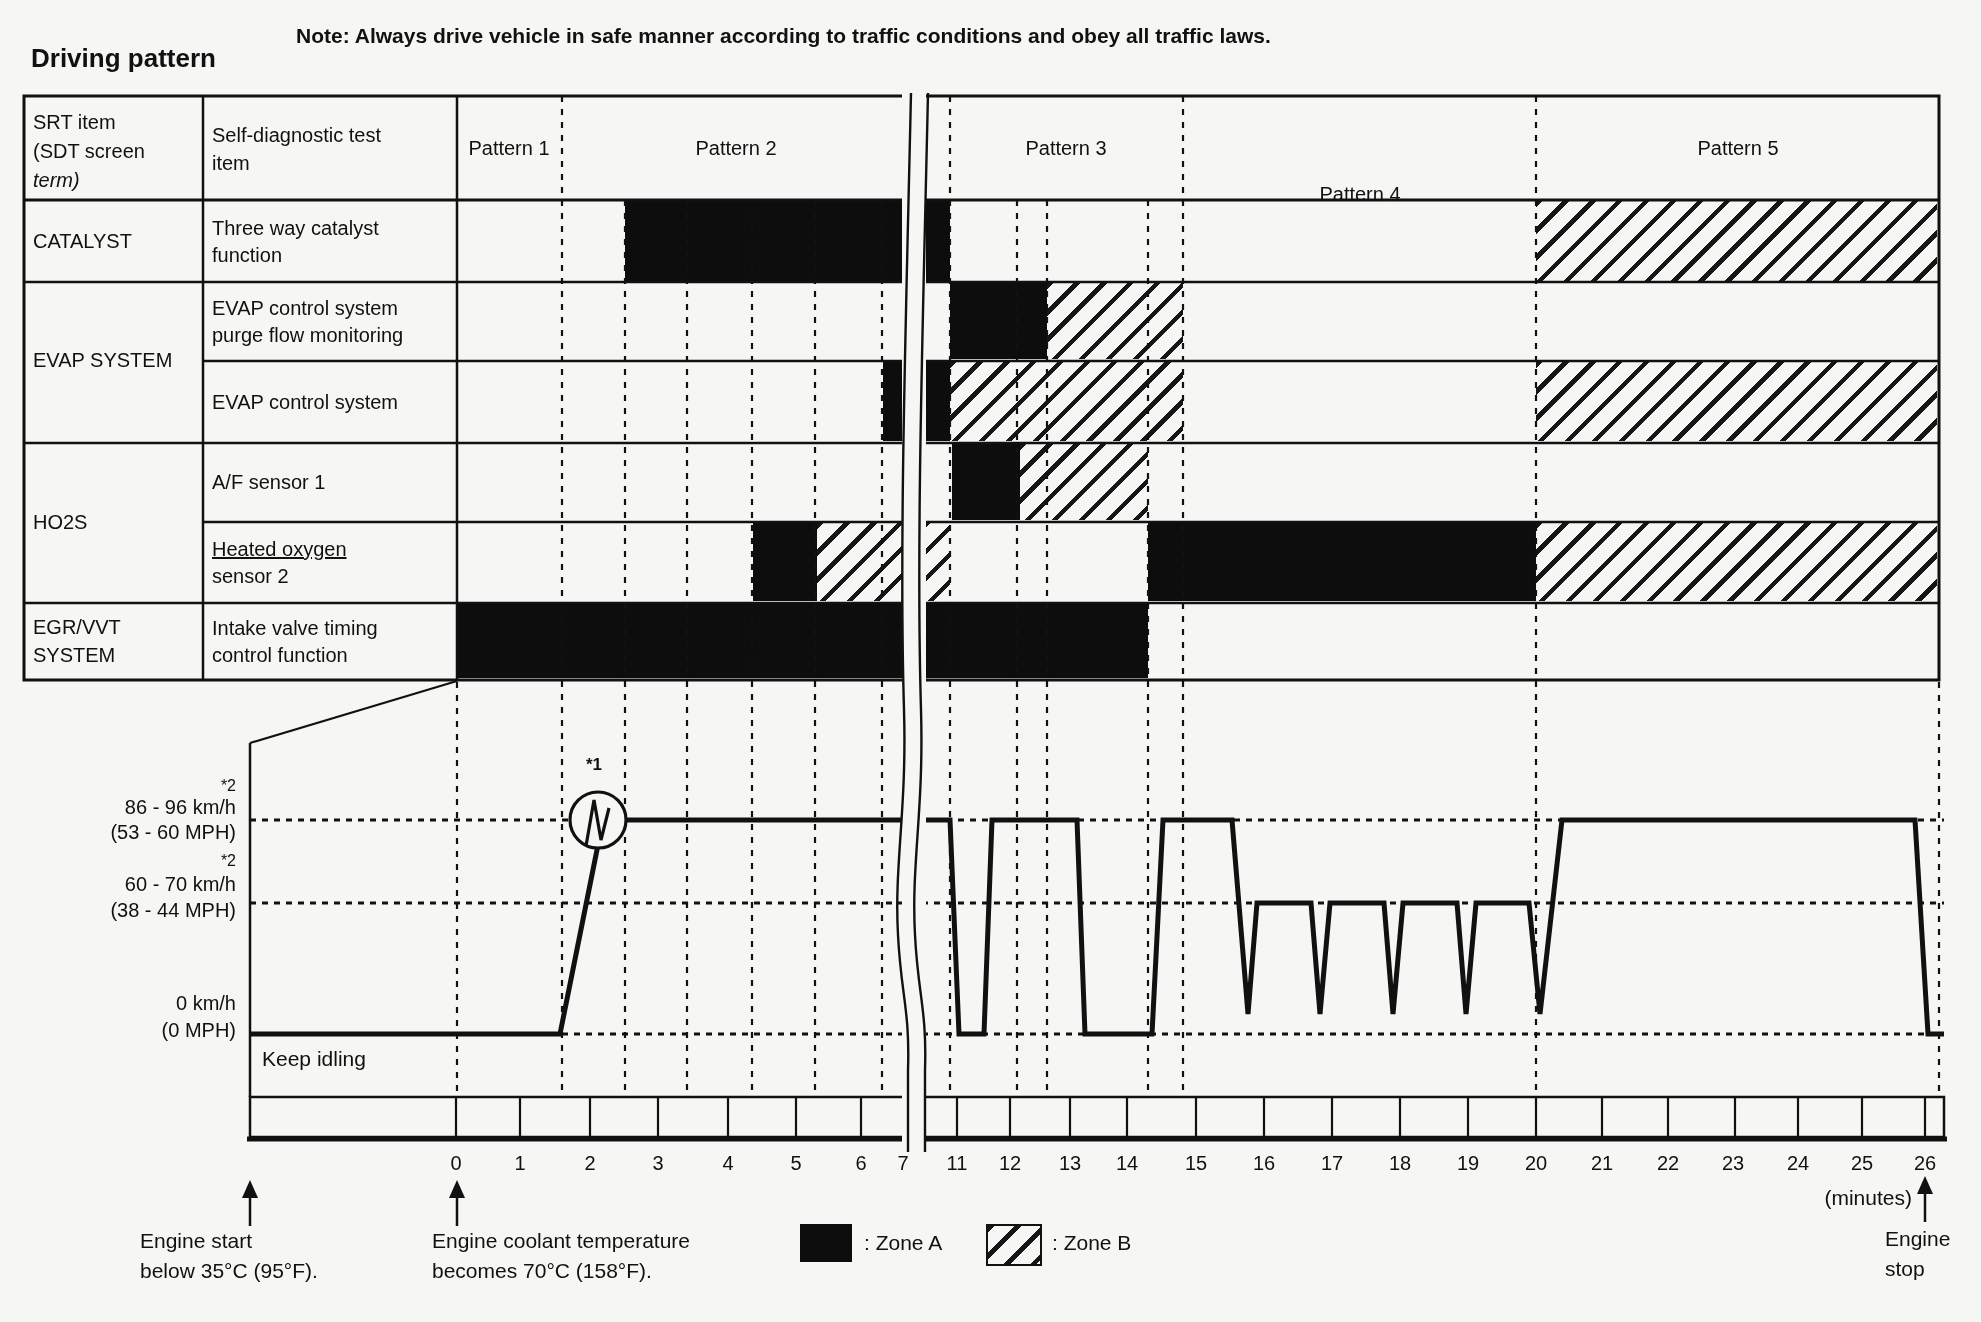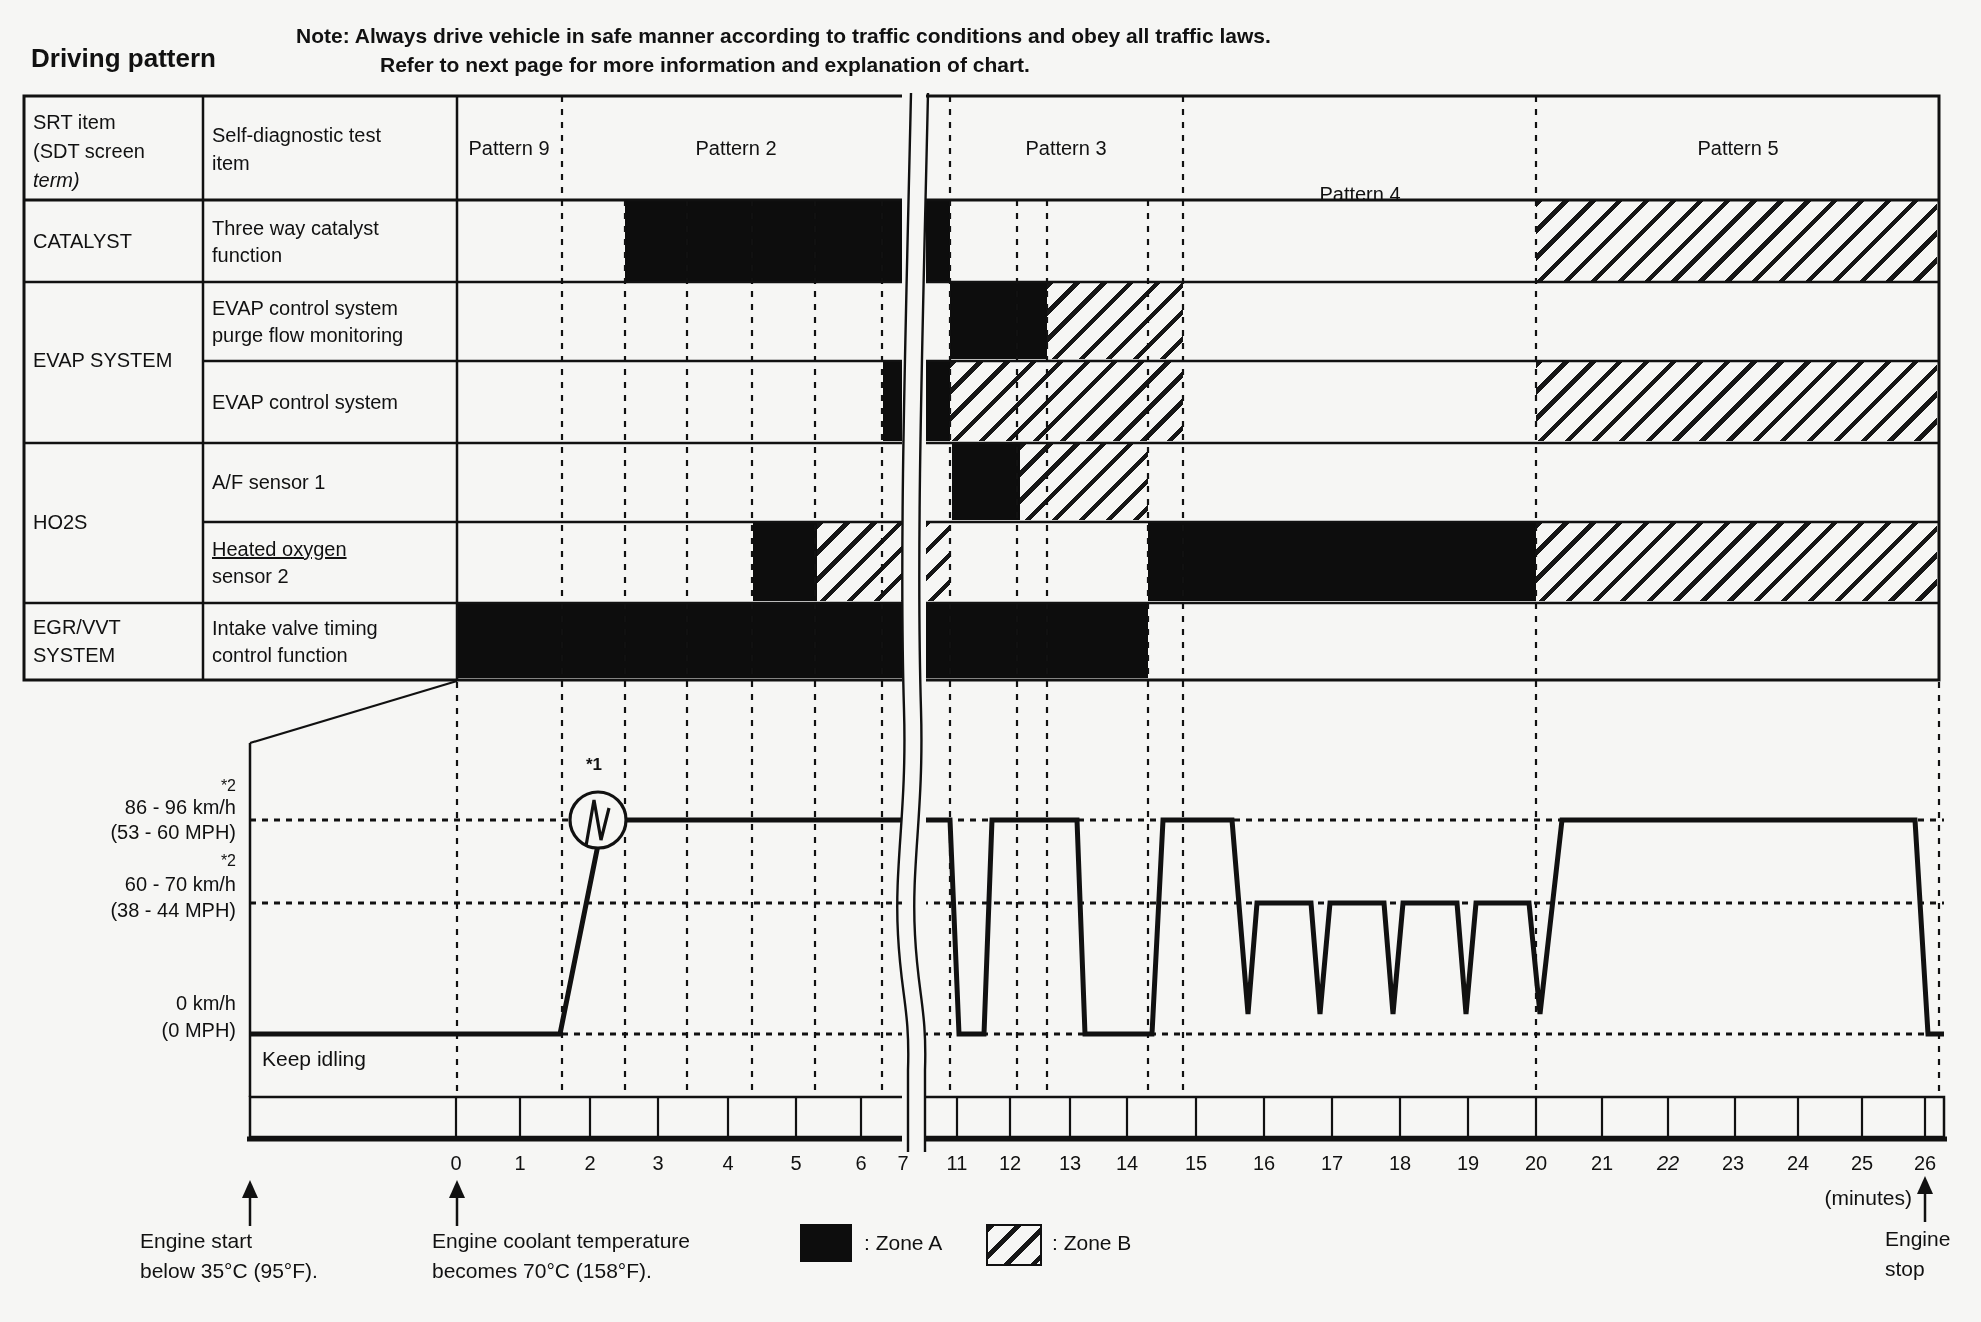--- a/index.html
+++ b/index.html
@@ -104,21 +104,20 @@
       <line x1="250" y1="1226" x2="250" y2="1194" stroke="#111" stroke-width="2.5"></line>
       <polygon points="242,1198 258,1198 250,1180" fill="#111"></polygon>
       <line x1="457" y1="1226" x2="457" y2="1194" stroke="#111" stroke-width="2.5"></line>
       <polygon points="449,1198 465,1198 457,1180" fill="#111"></polygon>
       <line x1="1925" y1="1222" x2="1925" y2="1190" stroke="#111" stroke-width="2.5"></line>
       <polygon points="1917,1194 1933,1194 1925,1176" fill="#111"></polygon>
     </svg>
   <div id="labels">
     <div class="lbl title b" style="left:31px;top:45px">Driving pattern</div>
     <div class="lbl note b" style="left:296px;top:23px">Note: Always drive vehicle in safe manner according to traffic conditions and obey all traffic laws.</div>
-    <div class="lbl note b" style="left:380px;top:52px">Refer to next page for more information and explanation of chart.</div>
 
     <div class="lbl ann" style="left:262px;top:1046px">Keep idling</div>
 
     <div class="sw za" style="left:800px;top:1224px"></div>
     <div class="lbl ann" style="left:864px;top:1230px">: Zone A</div>
     <div class="sw zb swb" style="left:986px;top:1224px"></div>
     <div class="lbl ann" style="left:1052px;top:1230px">: Zone B</div>
 
     <div class="lbl ann" style="left:140px;top:1228px">Engine start</div>
     <div class="lbl ann" style="left:140px;top:1258px">below 35°C (95°F).</div>
@@ -129,21 +128,21 @@
     <div class="lbl ann" style="right:69px;top:1185px">(minutes)</div>
     <div class="lbl ann" style="left:1885px;top:1226px">Engine</div>
     <div class="lbl ann" style="left:1885px;top:1256px">stop</div>
 
     <div class="lbl b ctr" style="left:594px;top:752px;font-size:17px">*1</div>
   <div class="lbl" style="left: 33px; top: 109px;">SRT item</div>
       <div class="lbl" style="left: 33px; top: 138px;">(SDT screen</div>
       <div class="lbl" style="left: 33px; top: 167px; font-style: italic;">term)</div>
       <div class="lbl" style="left: 212px; top: 122px;">Self-diagnostic test</div>
       <div class="lbl" style="left: 212px; top: 150px;">item</div>
-      <div class="lbl ctr" style="left: 509px; top: 135px;">Pattern 9</div>
+      <div class="lbl ctr" style="left: 509px; top: 135px;">Pattern 1</div>
       <div class="lbl ctr" style="left: 736px; top: 135px;">Pattern 2</div>
       <div class="lbl ctr" style="left: 1066px; top: 135px;">Pattern 3</div>
       <div class="lbl ctr" style="left: 1360px; top: 135px; margin-top: 46px;">Pattern 4</div>
       <div class="lbl ctr" style="left: 1738px; top: 135px;">Pattern 5</div>
       <div class="lbl" style="left: 33px; top: 228px;">CATALYST</div>
       <div class="lbl" style="left: 33px; top: 347px;">EVAP SYSTEM</div>
       <div class="lbl" style="left: 33px; top: 509px;">HO2S</div>
       <div class="lbl" style="left: 33px; top: 614px;">EGR/VVT</div>
       <div class="lbl" style="left: 33px; top: 642px;">SYSTEM</div>
       <div class="lbl" style="left: 212px; top: 214.5px;">Three way catalyst</div>
@@ -168,21 +167,21 @@
       <div class="lbl ctr" style="left: 1010px; top: 1150px;">12</div>
       <div class="lbl ctr" style="left: 1070px; top: 1150px;">13</div>
       <div class="lbl ctr" style="left: 1127px; top: 1150px;">14</div>
       <div class="lbl ctr" style="left: 1196px; top: 1150px;">15</div>
       <div class="lbl ctr" style="left: 1264px; top: 1150px;">16</div>
       <div class="lbl ctr" style="left: 1332px; top: 1150px;">17</div>
       <div class="lbl ctr" style="left: 1400px; top: 1150px;">18</div>
       <div class="lbl ctr" style="left: 1468px; top: 1150px;">19</div>
       <div class="lbl ctr" style="left: 1536px; top: 1150px;">20</div>
       <div class="lbl ctr" style="left: 1602px; top: 1150px;">21</div>
-      <div class="lbl ctr" style="left: 1668px; top: 1150px; font-style: italic;">22</div>
+      <div class="lbl ctr" style="left: 1668px; top: 1150px;">22</div>
       <div class="lbl ctr" style="left: 1733px; top: 1150px;">23</div>
       <div class="lbl ctr" style="left: 1798px; top: 1150px;">24</div>
       <div class="lbl ctr" style="left: 1862px; top: 1150px;">25</div>
       <div class="lbl ctr" style="left: 1925px; top: 1150px;">26</div>
       <div class="lbl" style="right: 1745px; top: 773px; font-size: 16px;">*2</div>
       <div class="lbl" style="right: 1745px; top: 794px; font-size: 20px;">86 - 96 km/h</div>
       <div class="lbl" style="right: 1745px; top: 819px; font-size: 20px;">(53 - 60 MPH)</div>
       <div class="lbl" style="right: 1745px; top: 848px; font-size: 16px;">*2</div>
       <div class="lbl" style="right: 1745px; top: 871px; font-size: 20px;">60 - 70 km/h</div>
       <div class="lbl" style="right: 1745px; top: 897px; font-size: 20px;">(38 - 44 MPH)</div>

